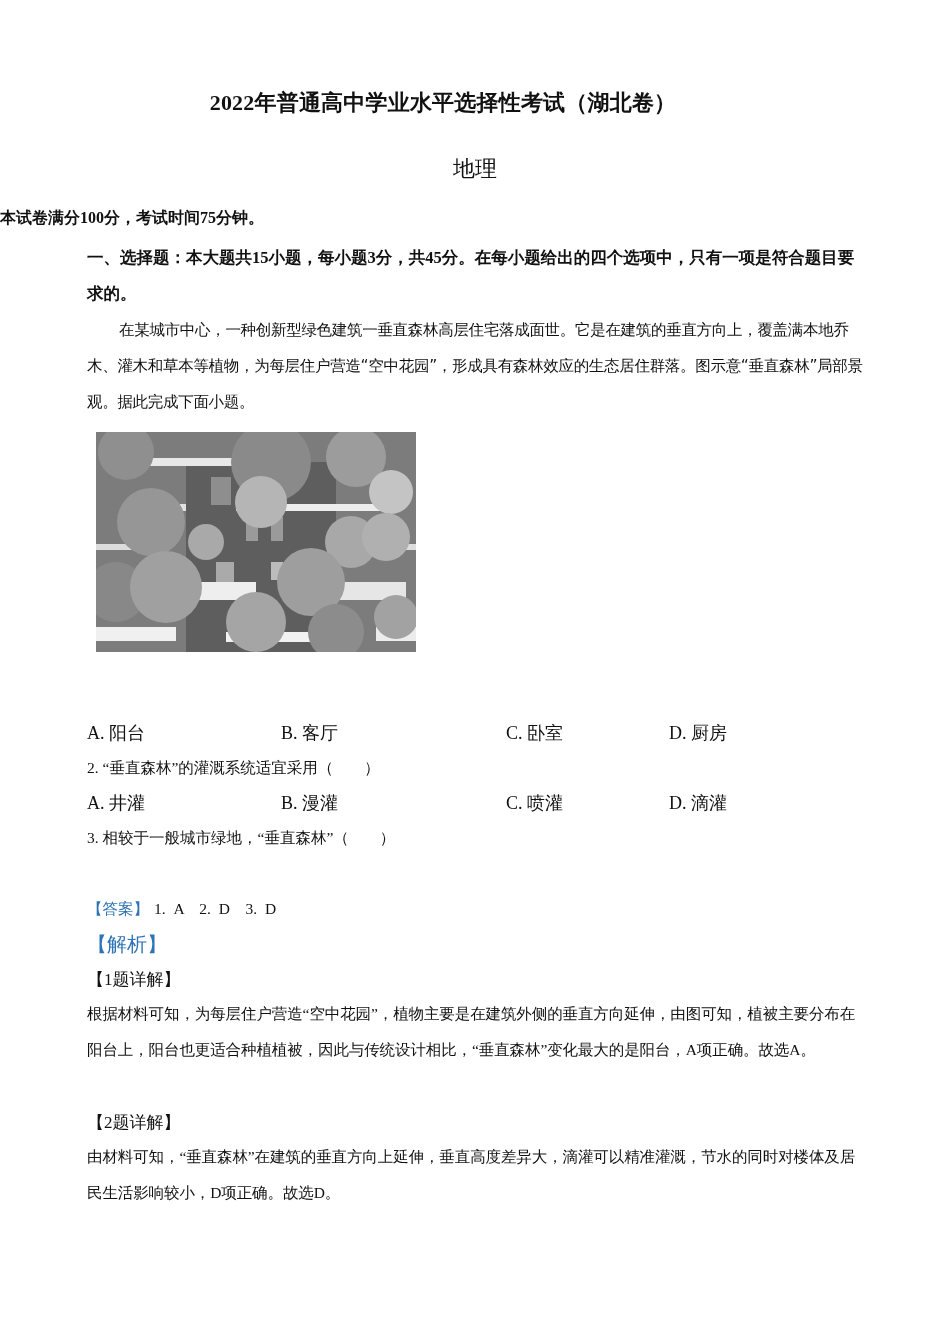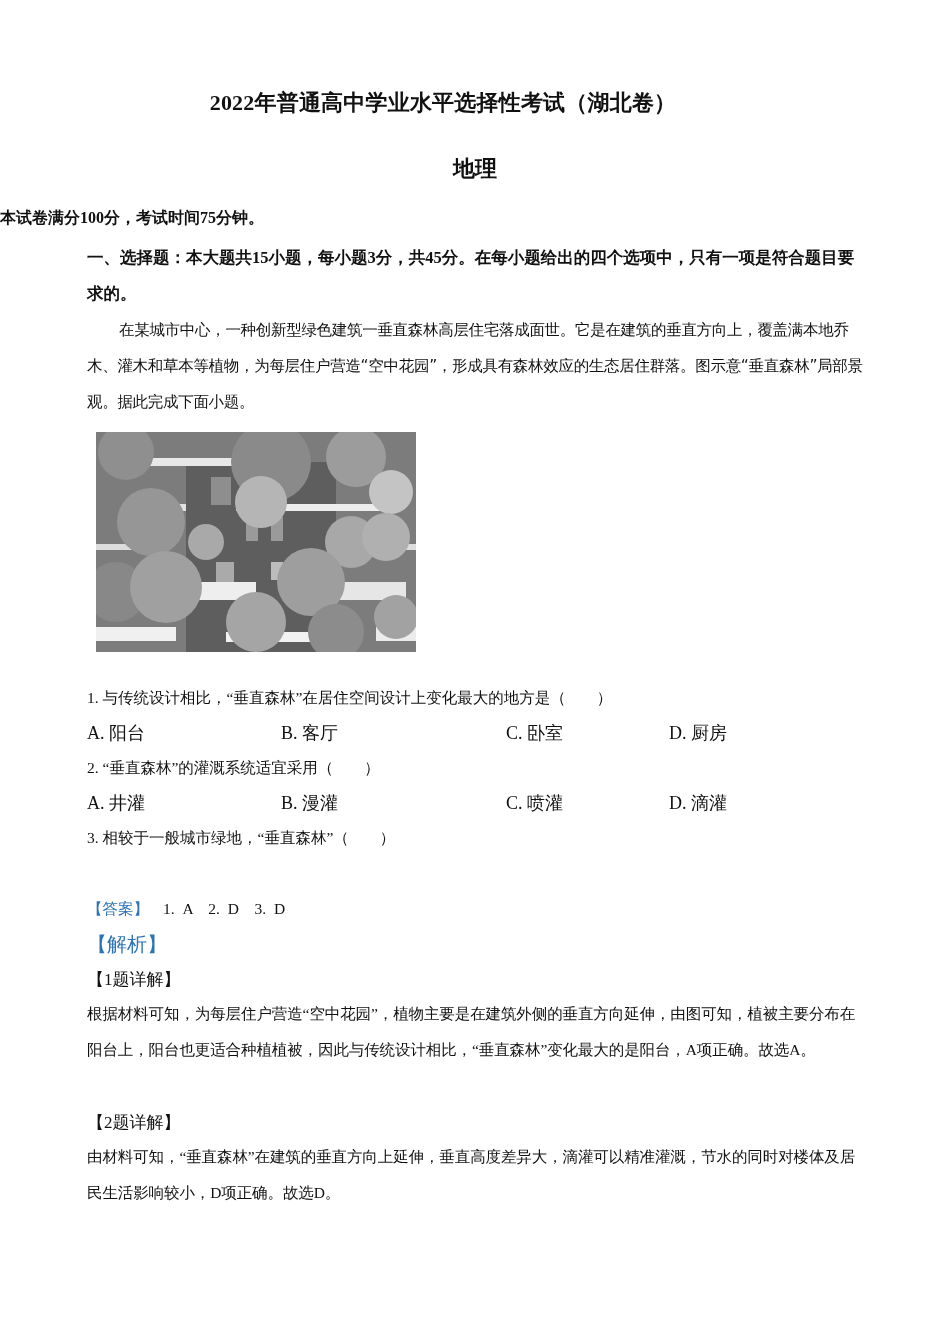--- a/index.html
+++ b/index.html
@@ -27,21 +27,21 @@
       font-size: 22px;
       font-weight: bold;
       letter-spacing: 0.2px;
     }
     .subject {
       position: absolute;
       left: 0; width: 950px;
       top: 154px;
       text-align: center;
       font-size: 22px;
-      font-weight: bold;
+      font-weight: normal;
     }
     .meta {
       position: absolute;
       left: 0; width: 950px;
       top: 208px;
       font-size: 16px;
       font-weight: bold;
     }
     .section-head {
       position: absolute;
@@ -99,21 +99,21 @@
     .opt.d { left: 582px; }
     .answer-line {
       position: absolute;
       left: 87px;
       top: 897px;
       font-size: 15.5px;
       line-height: 24px;
       white-space: nowrap;
     }
     .blue { color: #2e74b5; }
-    .answer-value { margin-left: 14px; word-spacing: 4px; }
+    .answer-value { margin-left: 5px; word-spacing: 4px; }
     .analysis-label {
       position: absolute;
       left: 87px;
       top: 932px;
       font-size: 20px;
       line-height: 24px;
     }
     .detail-head {
       position: absolute;
       left: 87px;
@@ -175,21 +175,20 @@
       <circle cx="255" cy="110" r="26" fill="#a8a8a8"></circle>
       <circle cx="290" cy="105" r="24" fill="#b0b0b0"></circle>
       <circle cx="215" cy="150" r="34" fill="#9e9e9e"></circle>
       <circle cx="160" cy="190" r="30" fill="#a5a5a5"></circle>
       <circle cx="240" cy="200" r="28" fill="#8c8c8c"></circle>
       <circle cx="300" cy="185" r="22" fill="#a2a2a2"></circle>
       <circle cx="110" cy="110" r="18" fill="#a9a9a9"></circle>
     </svg>
   </div>
 
-  <div class="q-line" style="top:686px;">1. 与传统设计相比，“垂直森林”在居住空间设计上变化最大的地方是（　　）</div>
   <div class="options" style="top:721px;">
     <span class="opt a">A. 阳台</span>
     <span class="opt b">B. 客厅</span>
     <span class="opt c">C. 卧室</span>
     <span class="opt d">D. 厨房</span>
   </div>
 
   <div class="q-line" style="top:756px;">2. “垂直森林”的灌溉系统适宜采用（　　）</div>
   <div class="options" style="top:791px;">
     <span class="opt a">A. 井灌</span>

